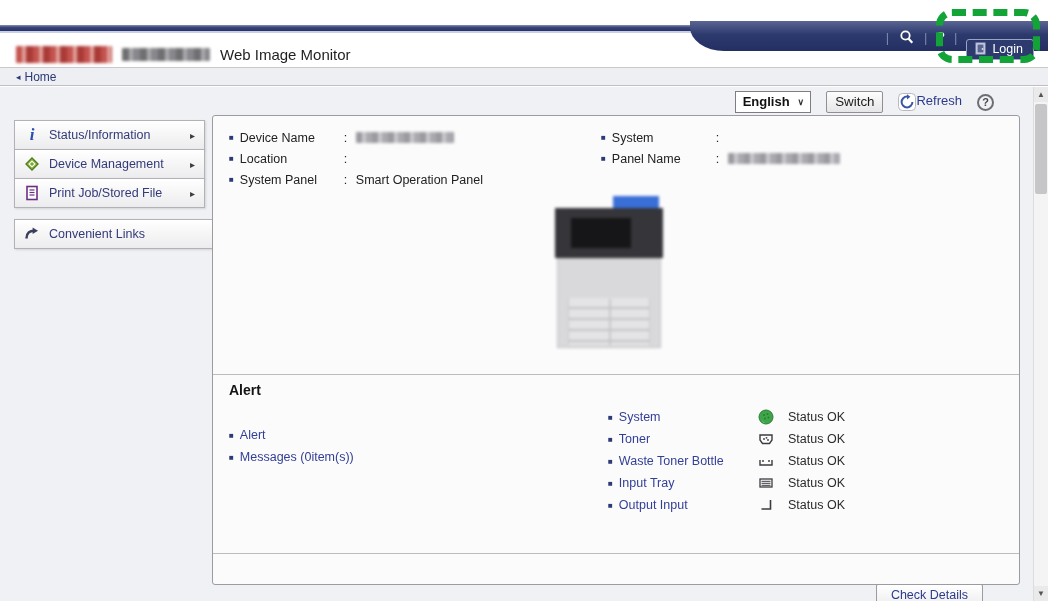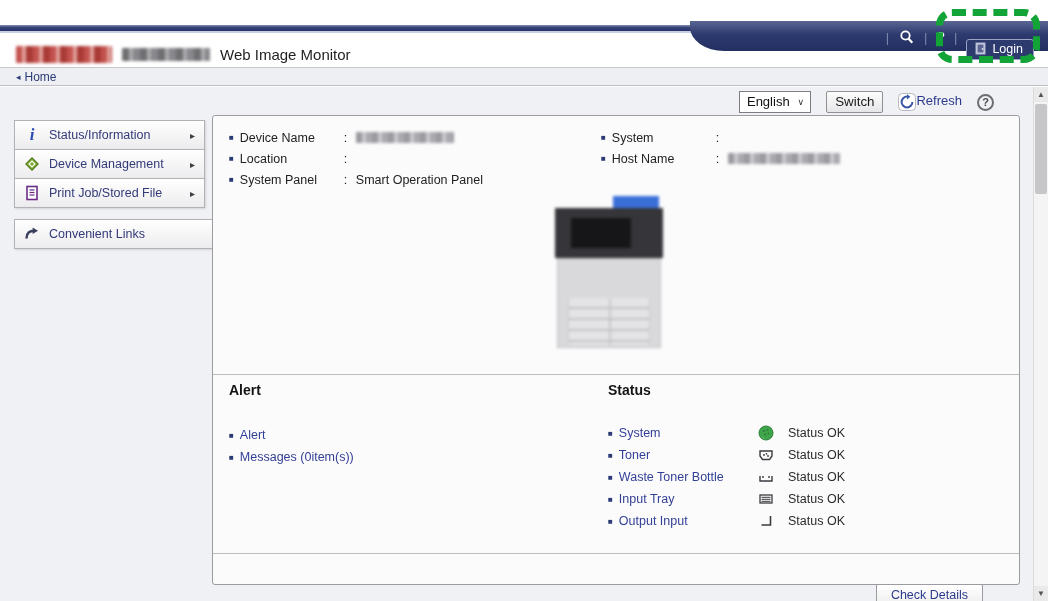--- a/index.html
+++ b/index.html
@@ -86,21 +86,21 @@
     background:#c6c6c8; border-radius:2px; cursor:grab;
   }
   
   .controls {
     position:absolute; top:91px; right:54px; height:22px;
     display:flex; align-items:center; gap:15px; font-size:13px;
   }
   .lang-select {
     display:flex; align-items:center; gap:8px;
     border:1px solid #7d7d82; background:#fff; padding:2px 6px 3px 7px;
-    cursor:pointer; color:#111;
+    cursor:pointer; color:#111;font-weight:bold;
   }
   .lang-select .chev { font-size:9px; color:#333; }
   .switch-btn {
     border:1px solid #8f8f94; background:linear-gradient(#fdfdfd,#e6e6e8);
     padding:2px 8px 3px; color:#1a1a1a; cursor:pointer; border-radius:2px;
   }
   .refresh { display:flex; align-items:flex-start; color:#2c3a8c; cursor:pointer; }
   .help-circle {
     width:17px; height:17px; border:2px solid #6e6e72; border-radius:50%;
     display:flex; align-items:center; justify-content:center;
@@ -304,21 +304,21 @@
 
   <div class="info-col right">
     <div class="info-row">
       <span class="bullet">■</span>
       <span class="info-label">System</span>
       <span class="info-sep">:</span>
       <span></span>
     </div>
     <div class="info-row">
       <span class="bullet">■</span>
-      <span class="info-label">Host Name</span>
+      <span class="info-label">Panel Name</span>
       <span class="info-sep">:</span>
       <span class="redact value host"></span>
     </div>
   </div>
 
   <div class="printer">
     <div class="tab"></div>
     <div class="head">
       <div class="screen"></div>
     </div>
@@ -338,21 +338,20 @@
         <span>Alert</span>
       </div>
       <div class="link-row">
         <span class="bullet">■</span>
         <span>Messages (0item(s))</span>
       </div>
     </div>
   </div>
 
   <div class="status-col">
-    <div class="section-title">Status</div>
     <div class="status-rows">
 
       <div class="status-row">
         <span class="link-row">
           <span class="bullet">■</span>
           <span>System</span>
         </span>
         <span style="display:flex;">
           <svg width="16" height="16" viewBox="0 0 16 16">
               <circle cx="8" cy="8" r="7" fill="#3fa54a" stroke="#2d7d36"></circle>

